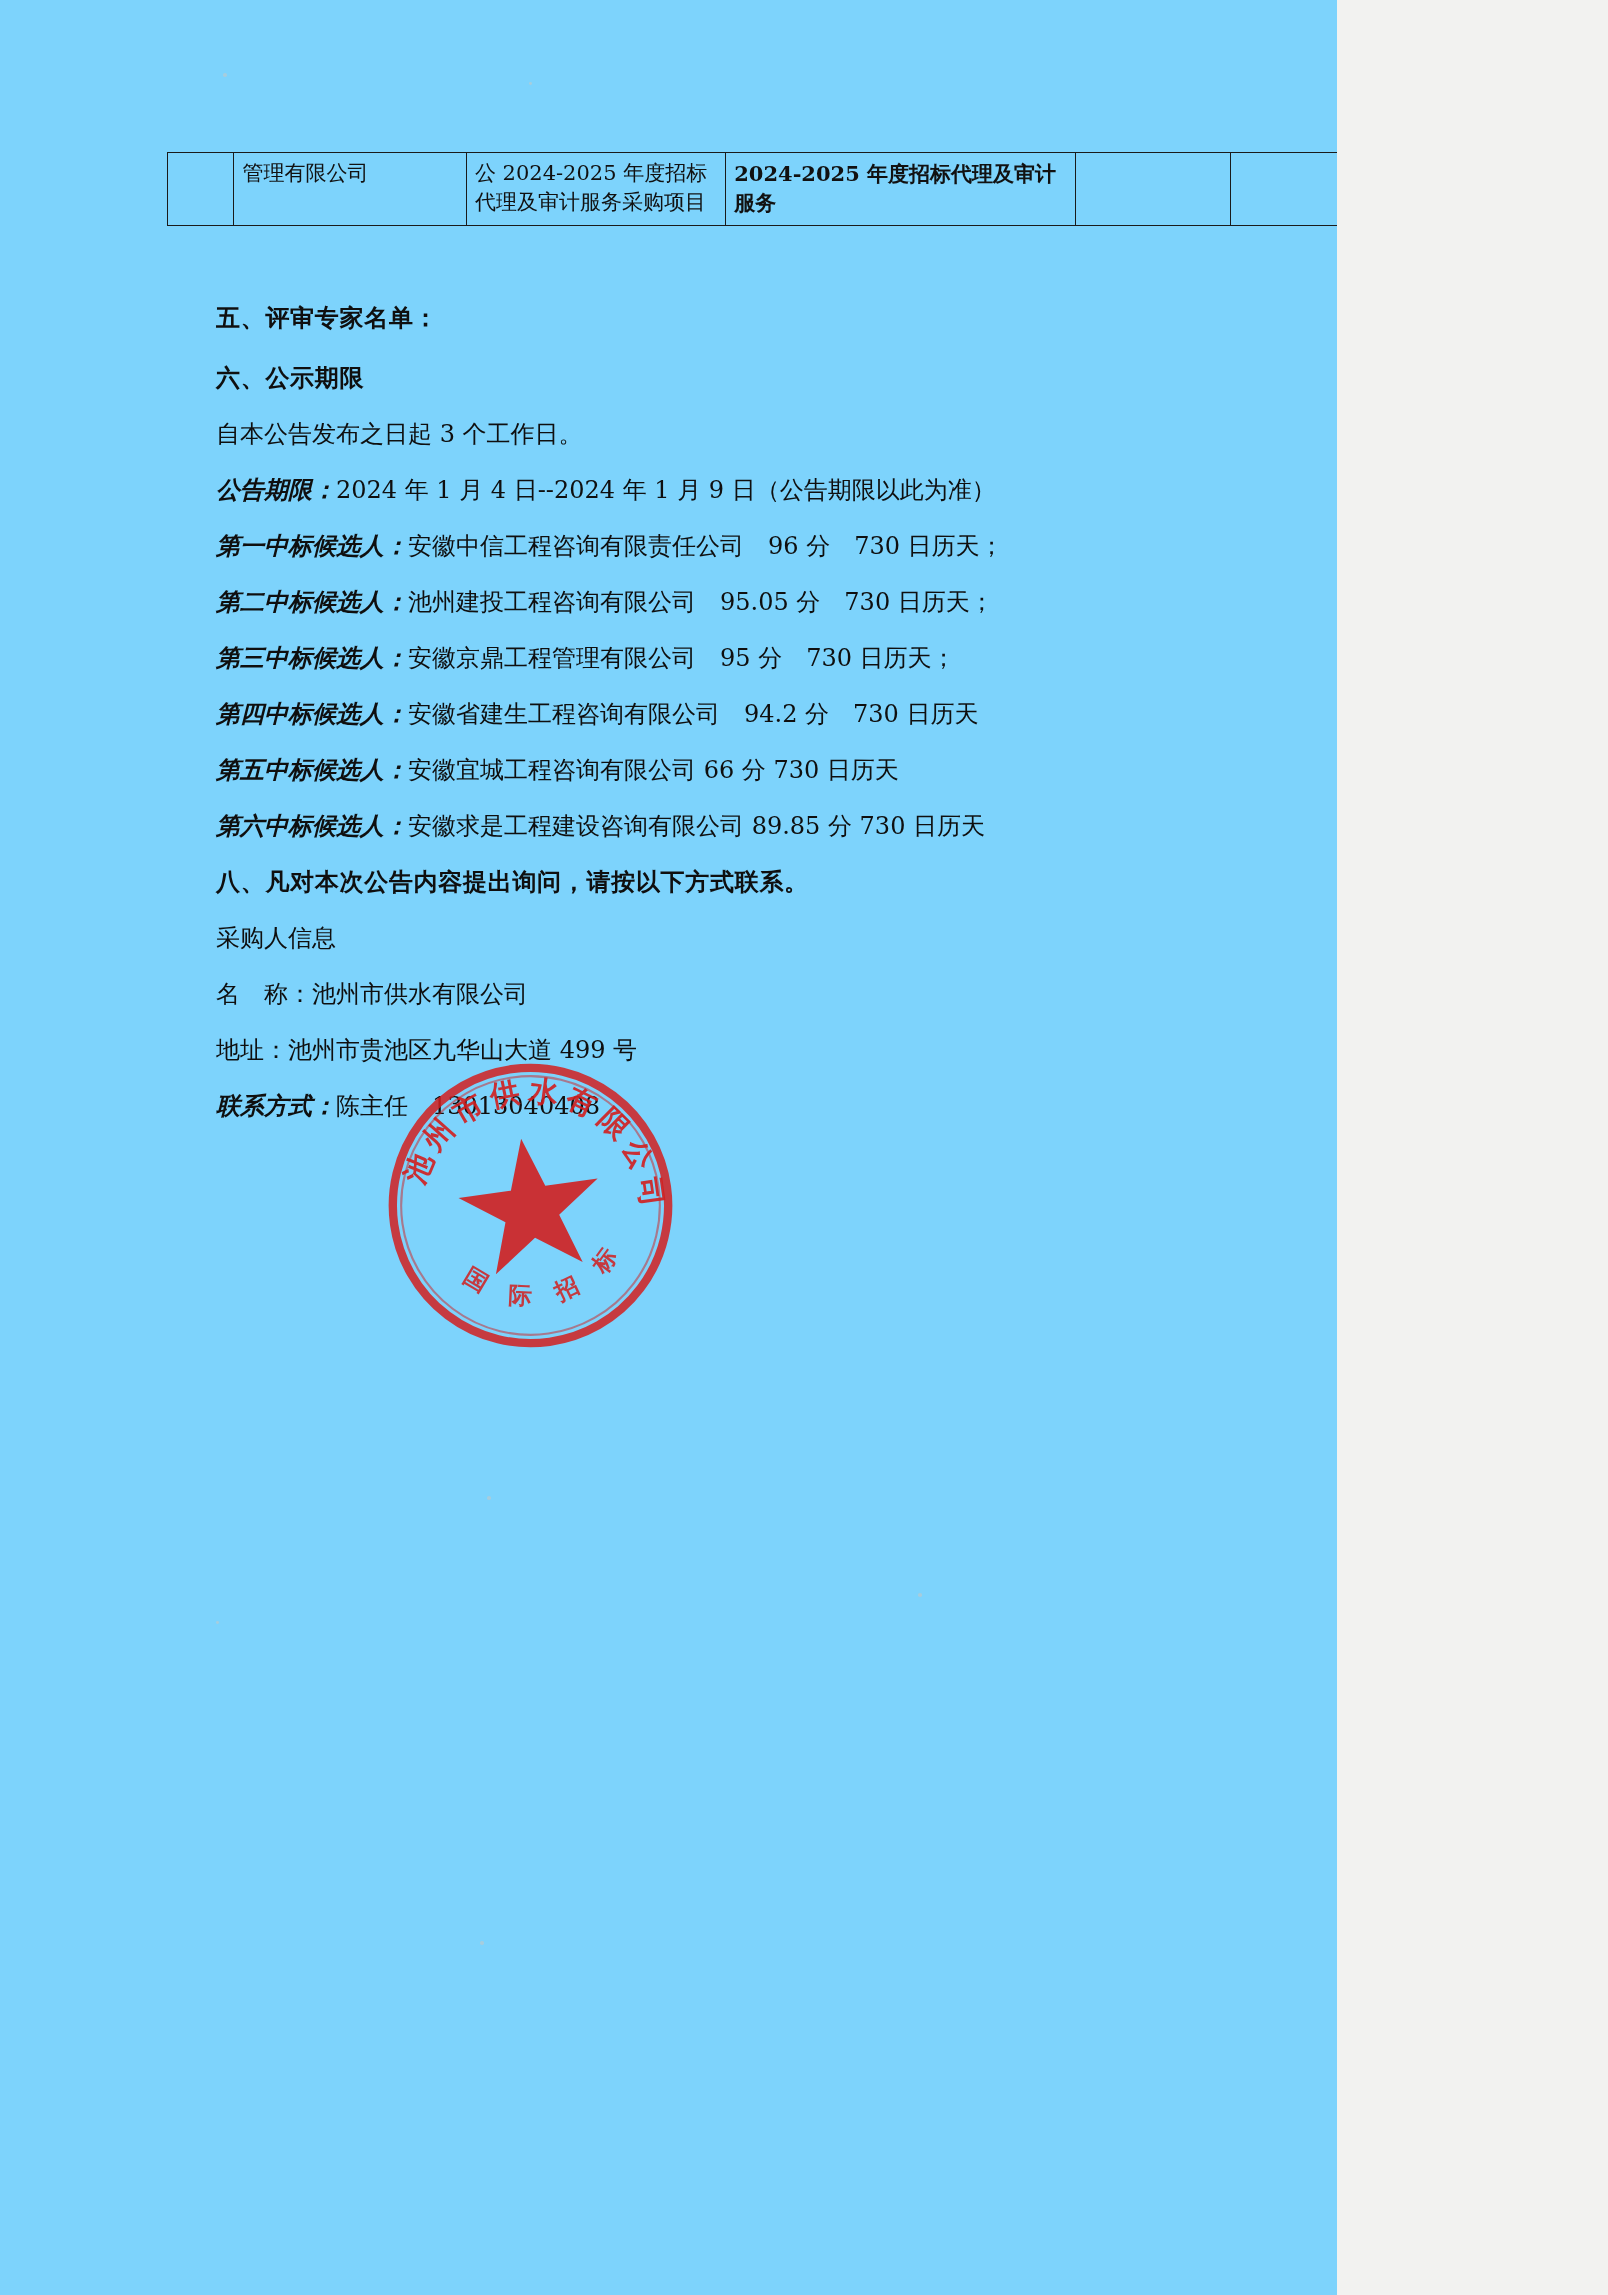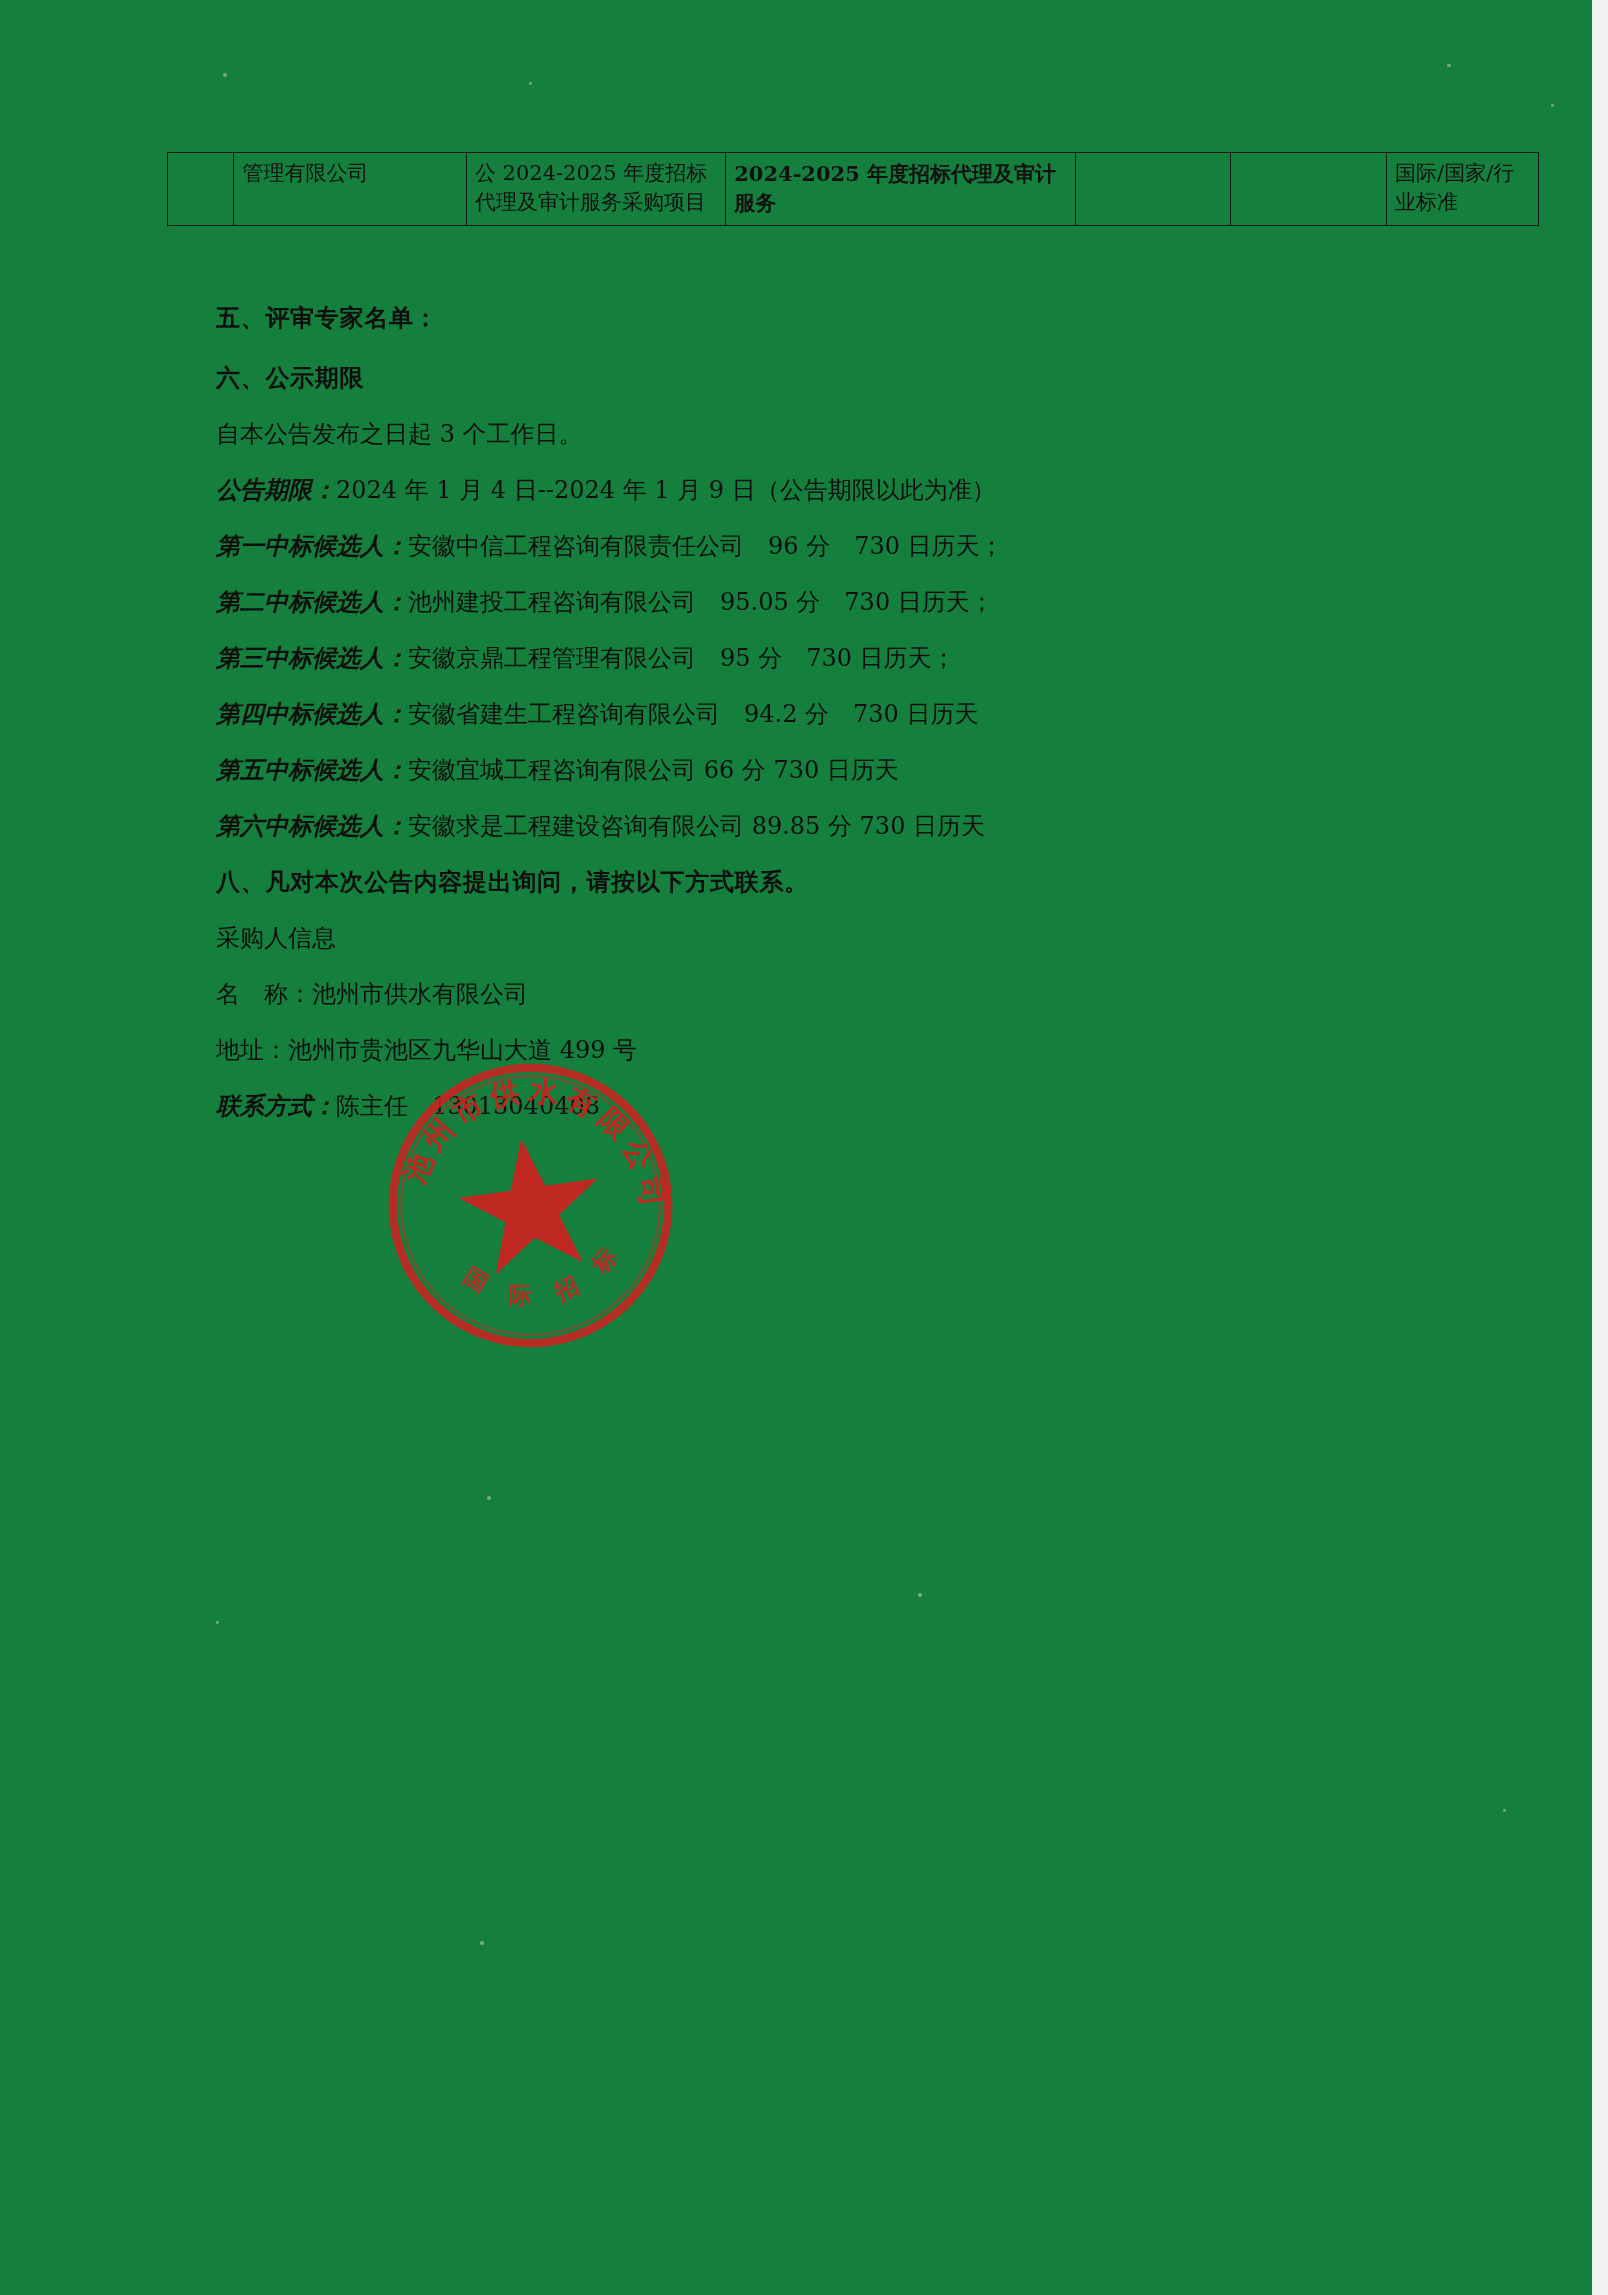--- a/index.html
+++ b/index.html
@@ -2,23 +2,23 @@
 <html style="font-size:11px"><head>
 <meta charset="utf-8">
 <style>
   html, body {
     margin: 0;
     padding: 0;
     background: #f2f2f0;
   }
   .page {
     position: relative;
-    width: 1592px;
+    width: 1337px;
     height: 2295px;
-    background: #15803d;
+    background: #7dd3fc;
     font-family: "DejaVu Serif", "Liberation Serif", serif;
     overflow: hidden;
   }
   
   .speck {
     position: absolute;
     background: #c9c9c4;
     border-radius: 50%;
     opacity: .55;
   }

